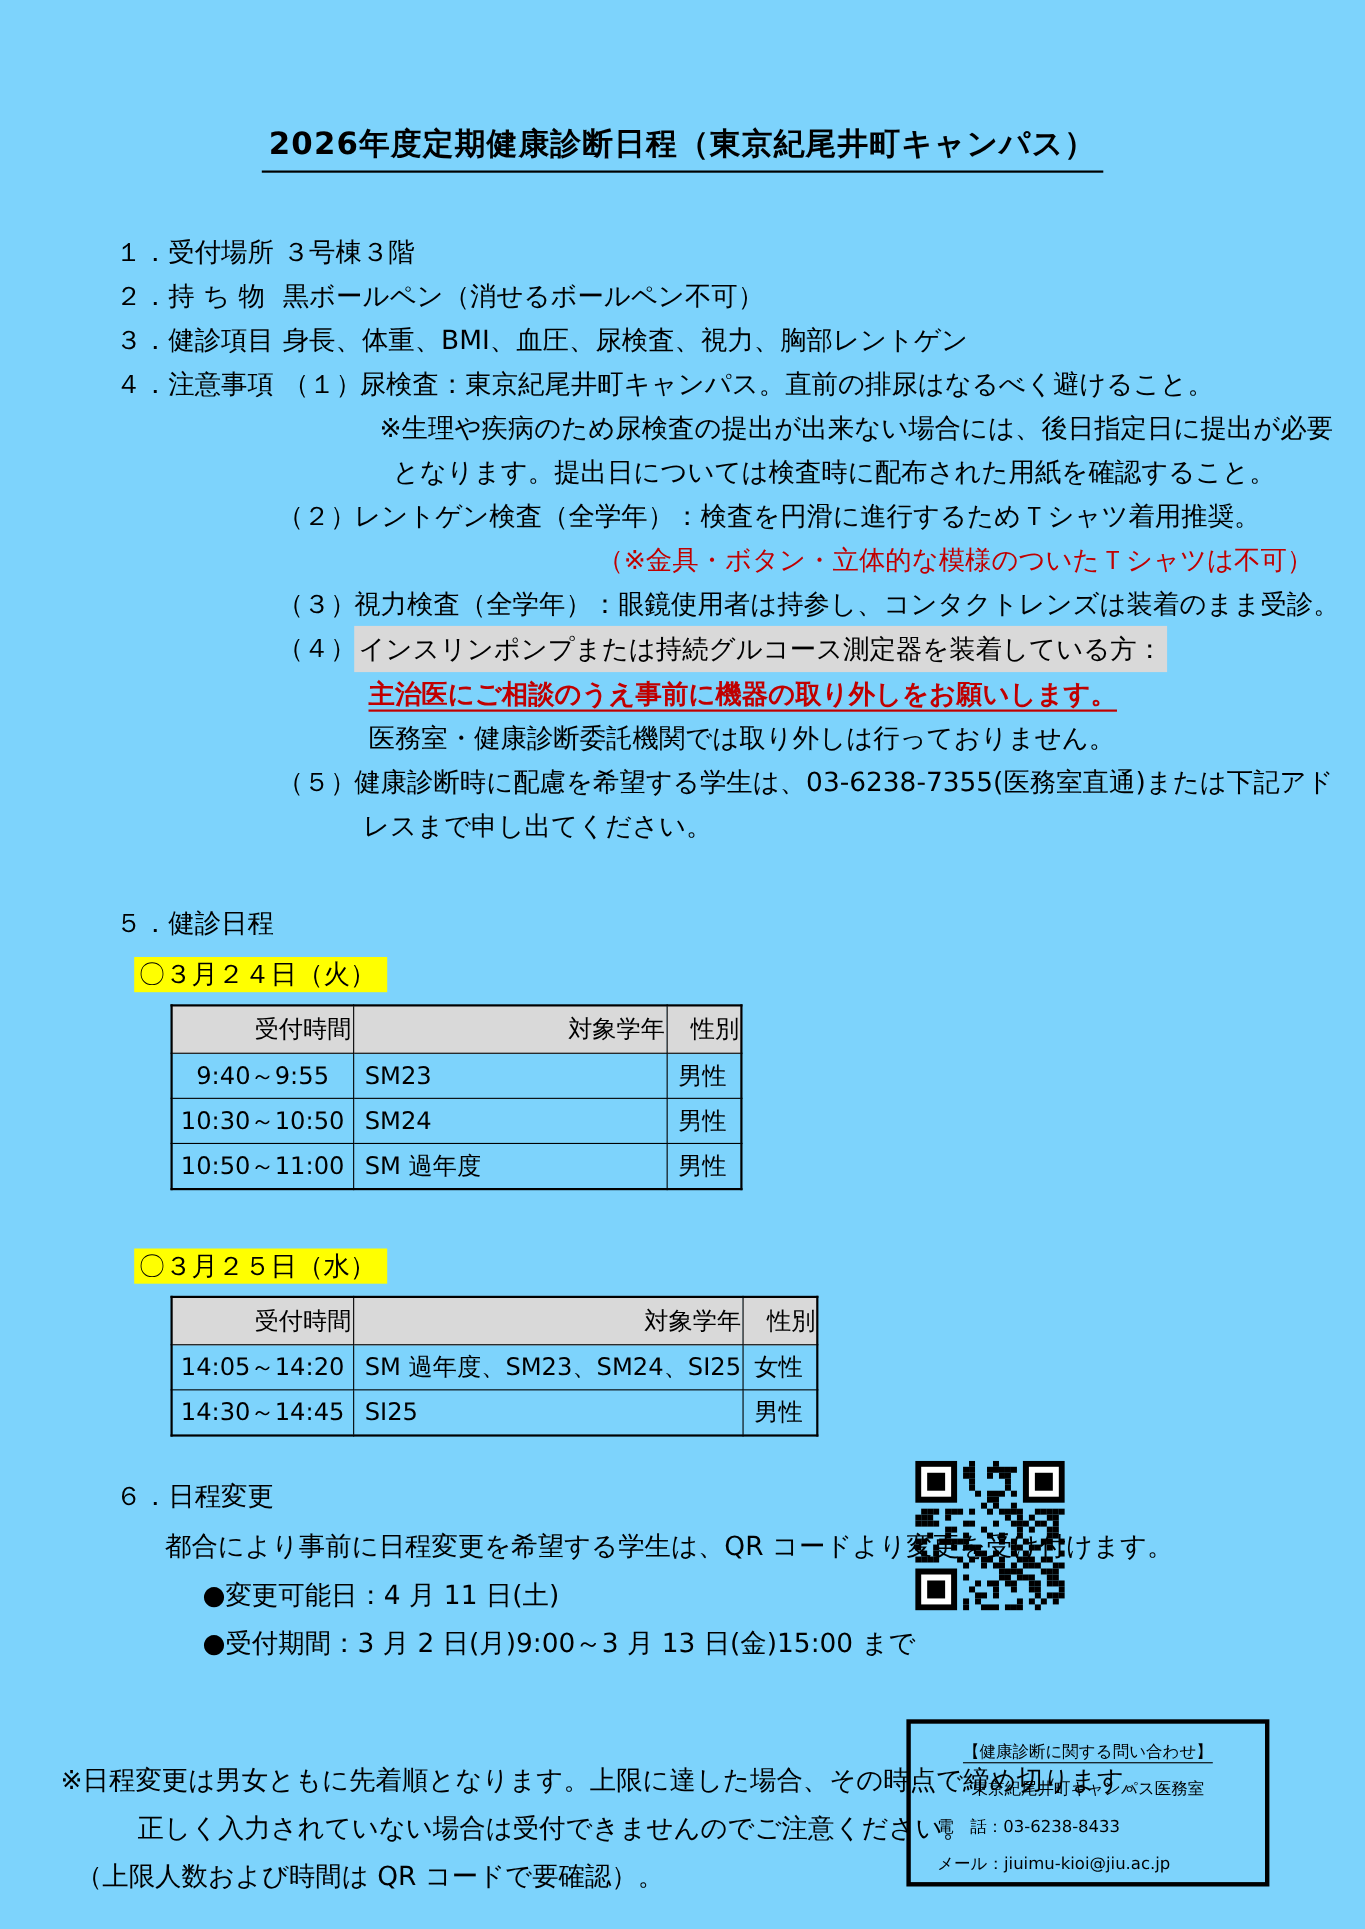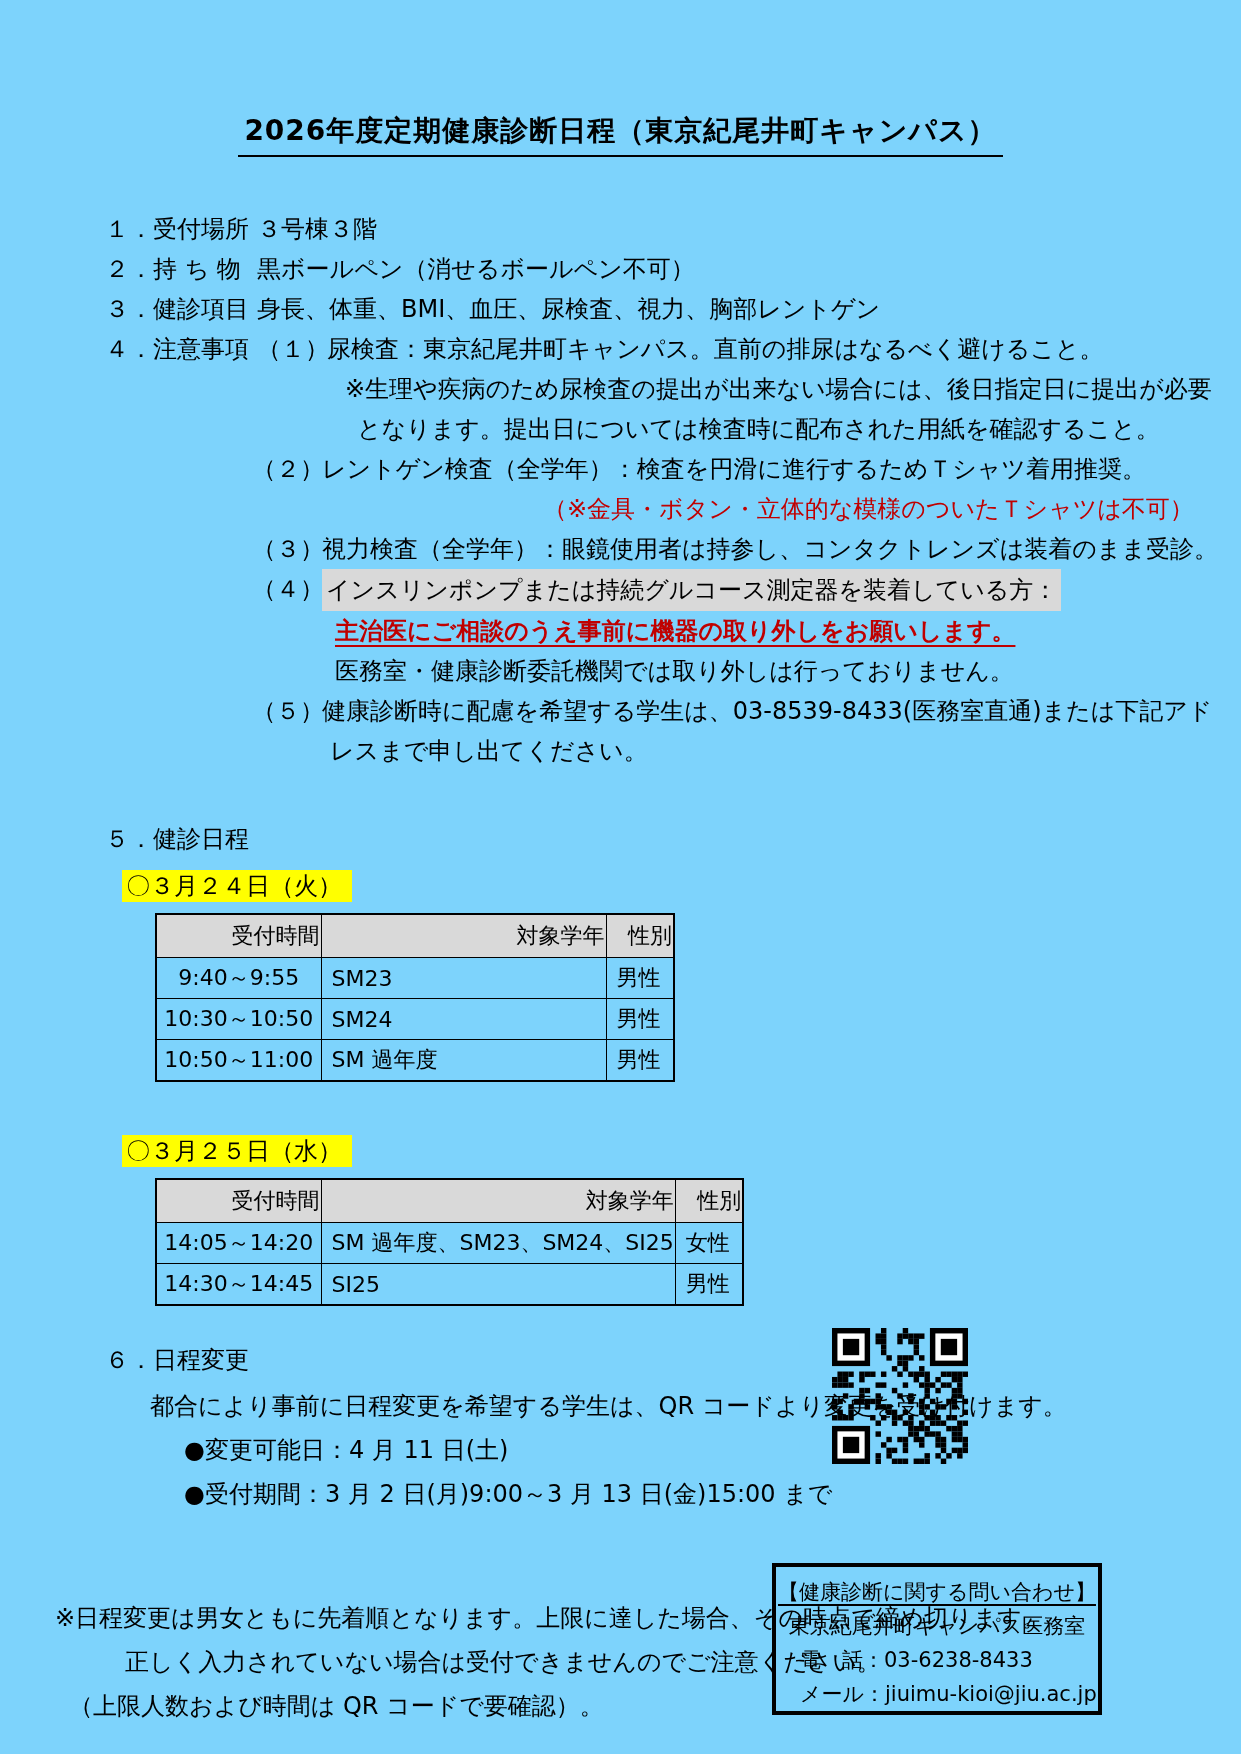--- a/index.html
+++ b/index.html
@@ -53,23 +53,23 @@
   .t2-gap{margin-top:50px;}
   .sec6{margin-top:34px;}
   .desc-line{margin:6px 0 0 150px;font-size:24px;line-height:40px;}
   .bullet{margin:4px 0 0 184px;font-size:24px;line-height:40px;}
   .footer-notes{margin-top:82px;font-size:24px;line-height:44px;}
   .fn1{margin-left:55px;}
   .fn2{margin-left:125px;}
   .fn3{margin-left:69px;}
   .qr{position:absolute;left:832px;top:1328px;width:136px;height:136px;}
   .contact-box{
-    position:absolute;left:772px;top:1563px;width:330px;height:152px;
+    position:absolute;left:824px;top:1563px;width:330px;height:152px;
     border:4px solid #000;box-sizing:border-box;
-    font-size:21px;line-height:34px;padding-top:8px;
+    font-size:15px;line-height:34px;padding-top:8px;
   }
   .contact-title{text-align:center;}
   .contact-title span{text-decoration:underline;text-underline-offset:5px;}
   .contact-org{text-align:center;}
   .contact-tel,.contact-mail{padding-left:24px;}
 </style>
 </head>
 <body>
 
 <div class="page">
@@ -128,21 +128,21 @@
       <span class="marker">（４）</span>
       <span class="hl-gray">インスリンポンプまたは持続グルコース測定器を装着している方：</span>
     </div>
     <div class="row sub4">
       <span class="red warn4">主治医にご相談のうえ事前に機器の取り外しをお願いします。</span>
     </div>
     <div class="row sub4">医務室・健康診断委託機関では取り外しは行っておりません。</div>
 
     <div class="row note-row">
       <span class="marker">（５）</span>
-      <span>健康診断時に配慮を希望する学生は、03-8539-8433(医務室直通)または下記アド</span>
+      <span>健康診断時に配慮を希望する学生は、03-6238-7355(医務室直通)または下記アド</span>
     </div>
     <div class="row sub5">レスまで申し出てください。</div>
 
   </div>
 
   <div class="sec-head">
     <span class="num">５．</span>
     <span>健診日程</span>
   </div>
 

